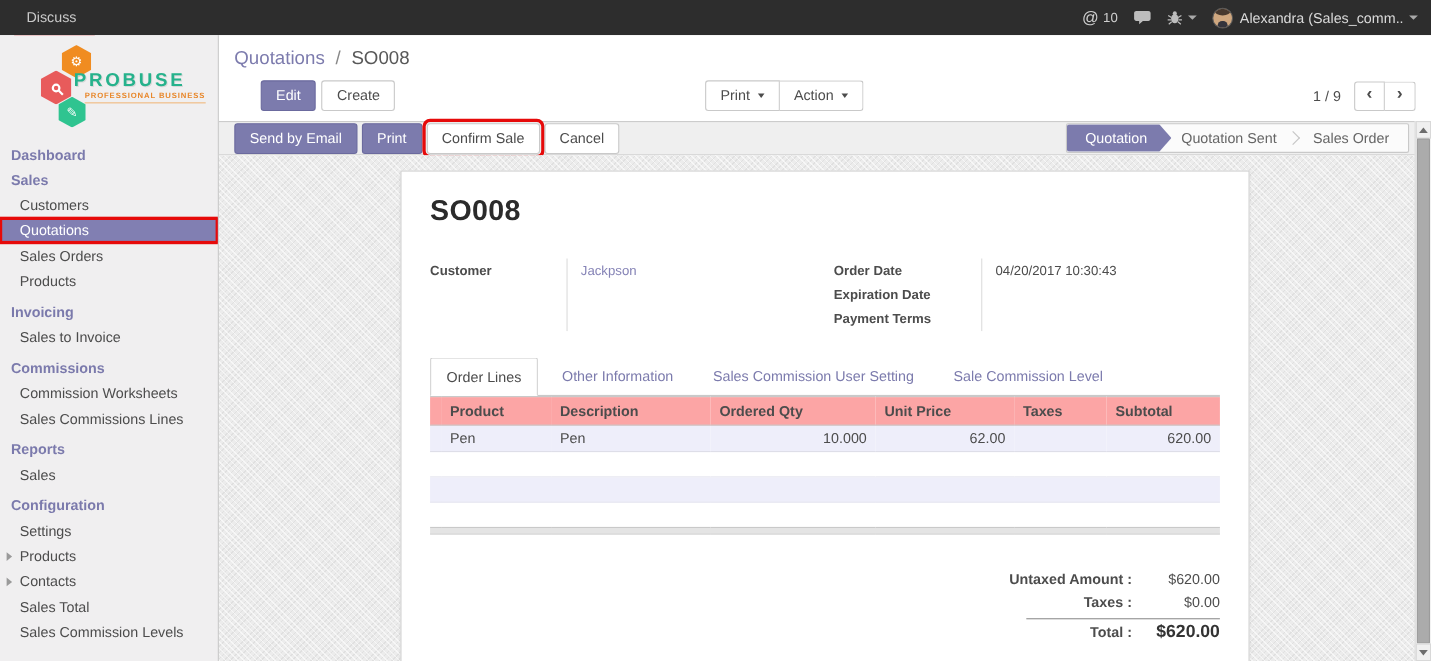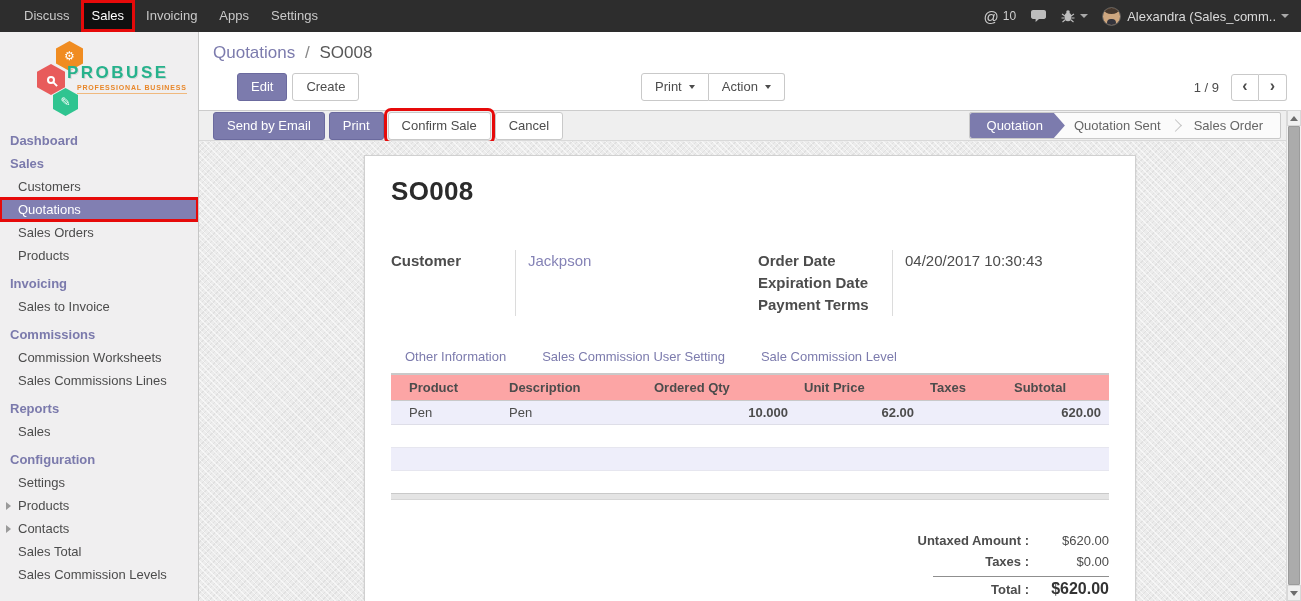--- a/index.html
+++ b/index.html
@@ -7,21 +7,21 @@
   body {
     width:1301px; height:601px; overflow:hidden;
     font-family:"Liberation Sans", sans-serif;
     background:#fff; -webkit-font-smoothing:antialiased;
   }
   .annot { outline:3px solid #e60a0a; }
 
   
   .topbar { height:32px; background:#2d2d2d; display:flex; align-items:stretch;
     color:#c9c9c9; font-size:13px; }
-  .top-menu { display:flex; padding-left:13px; }
+  .top-menu { display:flex; padding-left:13px;flex-direction:column; }
   .menu-item { padding:0 11px; line-height:32px; cursor:pointer; white-space:nowrap; }
   .menu-item.active { background:#101010; color:#fff; }
   .menu-item.annot { outline-offset:-3px; }
   .systray { margin-left:auto; display:flex; align-items:center; gap:14px; padding-right:12px; }
   .at-badge { display:flex; align-items:center; gap:4px; color:#cfcfcf; cursor:pointer; }
   .at-glyph { font-size:15px; line-height:1; }
   .at-count { font-size:12px; }
   .tray-icon { display:flex; align-items:center; cursor:pointer; }
   .caret-down { width:0; height:0; border-left:4px solid transparent; border-right:4px solid transparent;
     border-top:4px solid #a9a9a9; display:inline-block; margin-left:5px; }
@@ -104,21 +104,21 @@
 
   
   .content { flex:1; overflow:hidden; background-color:#ececec;
     background-image:
       repeating-linear-gradient(45deg, rgba(255,255,255,.6) 0 1px, rgba(255,255,255,0) 1px 4px),
       repeating-linear-gradient(-45deg, rgba(180,180,180,.22) 0 1px, rgba(0,0,0,0) 1px 4px); }
   .sheet { width:772px; background:#fff; border:1px solid #d0d0d0; box-shadow:0 1px 2px rgba(0,0,0,.12);
     margin:14px auto 0; padding:20px 26px 14px; min-height:436px; }
   .sheet-title { font-size:26px; font-weight:bold; color:#2b2b2b; letter-spacing:.3px; }
 
-  .fields { display:flex; margin-top:43px; font-size:15px; color:#4c4c4c;gap:16px; }
+  .fields { display:flex; margin-top:28px; font-size:12px; color:#4c4c4c;gap:16px; }
   .fcol { display:flex; }
   .fcol-left { width:360px; }
   .fcol-right { width:360px; }
   .flabels { display:flex; flex-direction:column; }
   .fcol-left .flabels { width:124px; }
   .fcol-right .flabels { width:134px; }
   .flabel { font-weight:bold; line-height:22px; height:22px; }
   .fvalues { flex:1; border-left:1px solid #dcdcdc; padding-left:12px; display:flex; flex-direction:column; }
   .fvalue { line-height:22px; min-height:22px; }
   .fvalue-link { color:#8583b6; cursor:pointer; }
@@ -128,21 +128,21 @@
   .tab.active { background:#fff; border:1px solid #c9c9c9; border-bottom-color:#fff; margin-bottom:-1px;
     color:#4c4c4c; border-radius:2px 2px 0 0; }
 
   table.olines { width:100%; border-collapse:collapse; font-size:13px; color:#4c4c4c; table-layout:fixed; }
   .olines th { background:#fca5a5; border-top:1px solid #c9c9c9; border-bottom:1px solid #c9c9c9;
     font-weight:bold; text-align:left; padding:5px 8px; }
   .olines td { padding:4px 8px; }
   .col-gutter { width:10px; }
   .col-product { width:100px; } .col-desc { width:145px; } .col-qty { width:150px; }
   .col-price { width:126px; } .col-taxes { width:84px; } .col-subtotal { width:103px; }
-  .olines td.num { text-align:right;font-weight:bold; }
+  .olines td.num { text-align:right; }
   tr.row-data { background:#eeeefa; }
   tr.row-data td { border-bottom:1px solid #dedee8; height:23px; }
   tr.row-empty td { height:23px; }
   tr.row-empty.lav { background:#eeeefa; }
   tr.row-empty.lav td { border-top:1px solid #e6e6ef; border-bottom:1px solid #e6e6ef; }
   tr.tfoot-bar td { height:6px; padding:0; background:#e4e4e4; border-top:1px solid #c9c9c9;
     border-bottom:1px solid #d6d6d6; }
 
   .totals { margin-top:30px; display:flex; flex-direction:column; align-items:flex-end;
     font-size:13px; color:#4c4c4c; }
@@ -321,20 +321,21 @@
               </div>
               <div class="fvalues">
                 <span class="fvalue">04/20/2017 10:30:43</span>
                 <span class="fvalue"></span>
                 <span class="fvalue"></span>
               </div>
             </div>
           </div>
 
           <div class="tabs">
+            <div class="tab active">Order Lines</div>
             <div class="tab">Other Information</div>
             <div class="tab">Sales Commission User Setting</div>
             <div class="tab">Sale Commission Level</div>
           </div>
 
           <table class="olines">
             <colgroup>
               <col class="col-gutter">
                 <col class="col-product">
                 <col class="col-desc">

